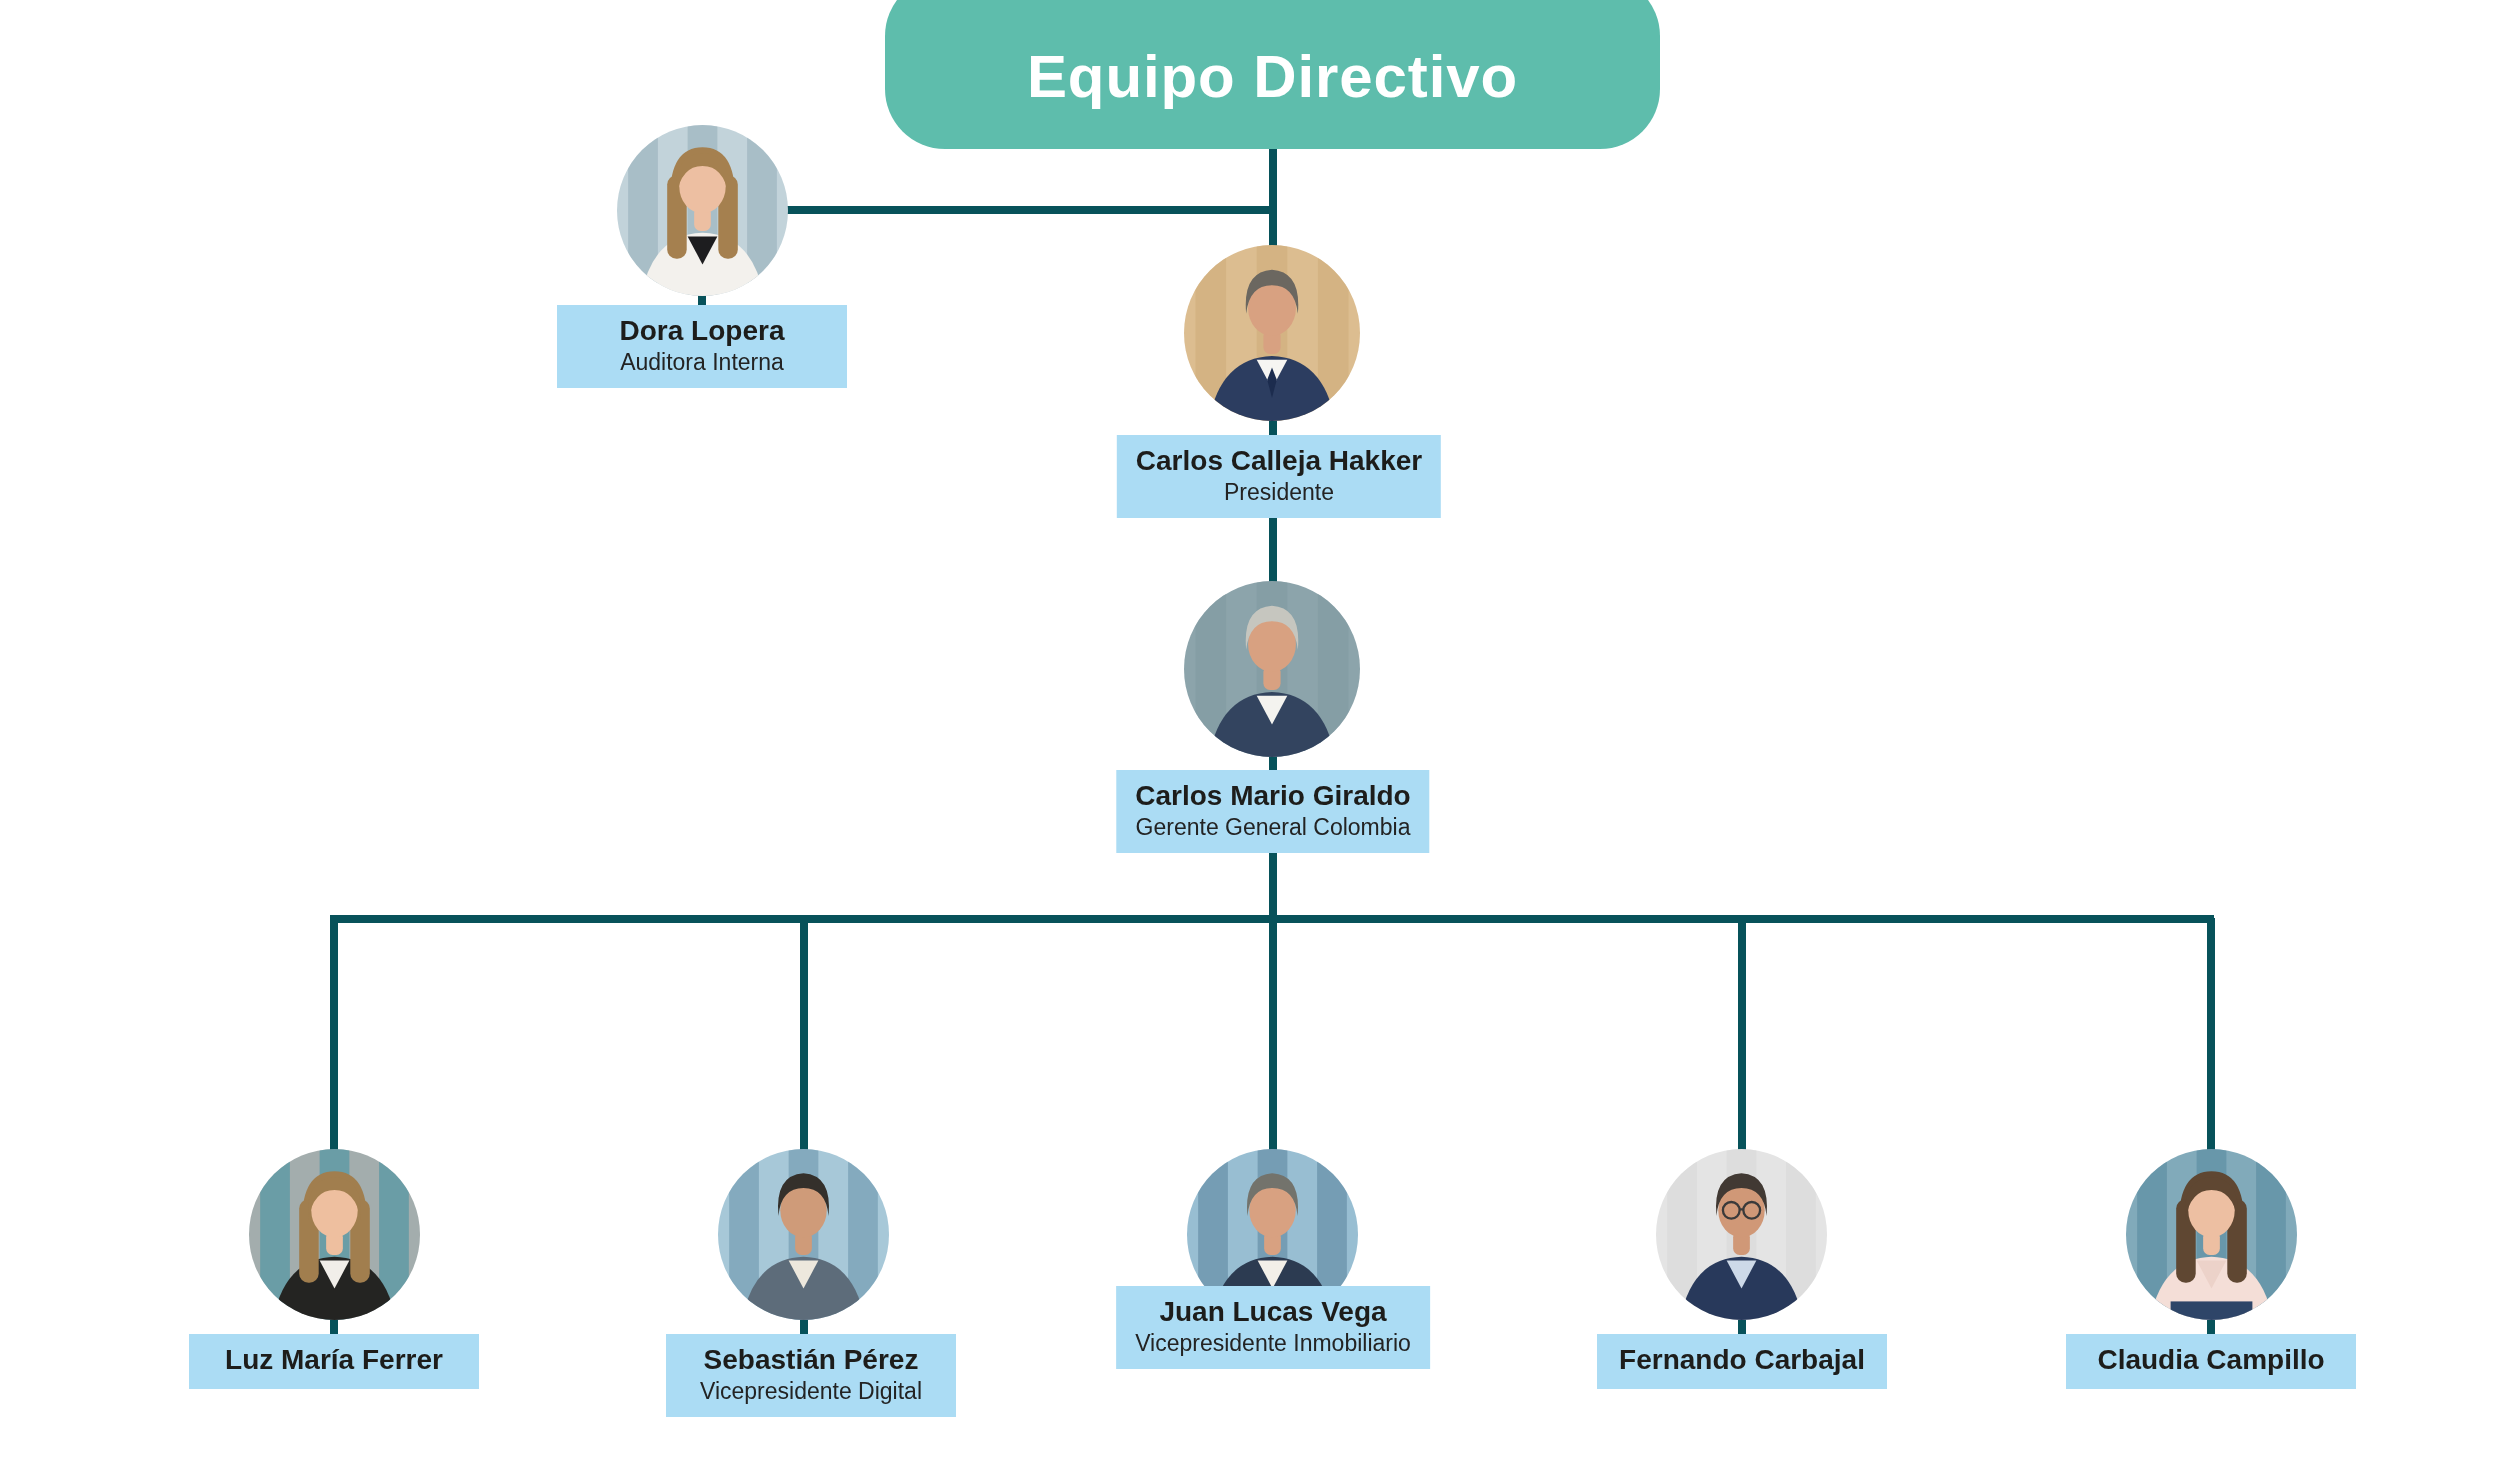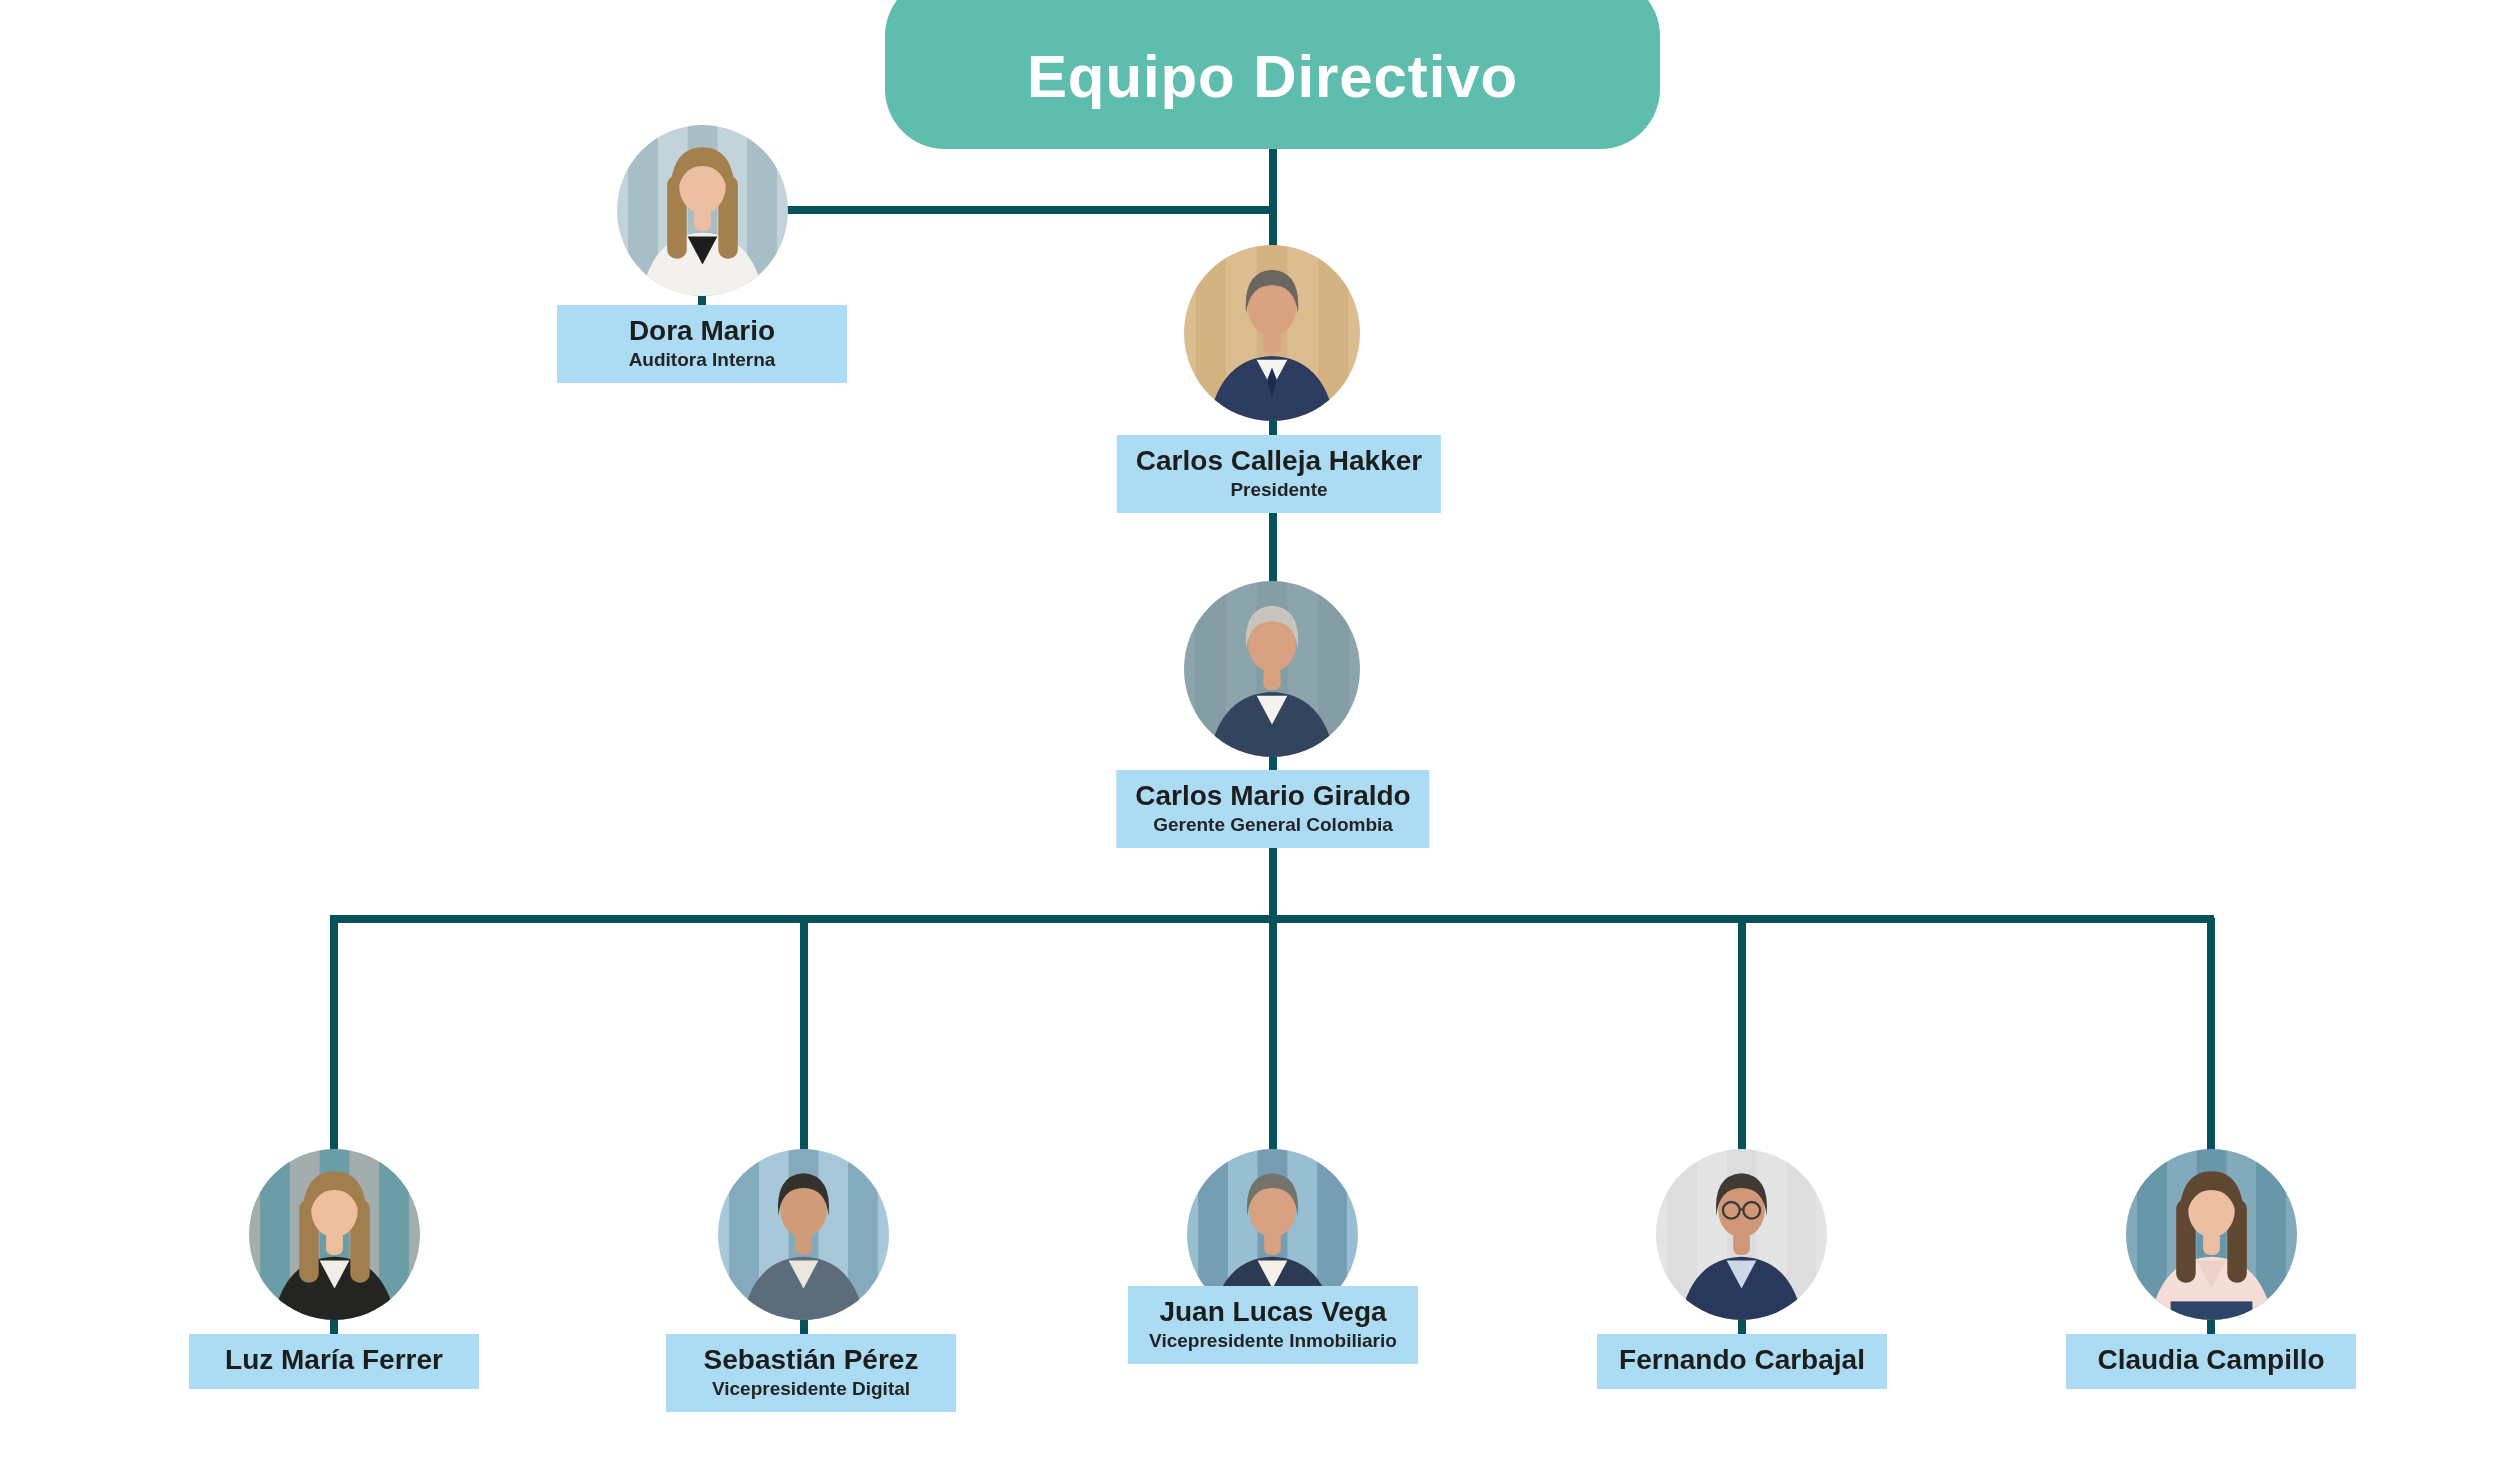--- a/index.html
+++ b/index.html
@@ -32,21 +32,21 @@
   
   .photo{position:absolute;width:171px;height:171px;z-index:2;}
   .photo svg{width:100%;height:100%;display:block;}
   .photo.lg{width:176px;height:176px;}
   .label{
     position:absolute;transform:translateX(-50%);z-index:2;
     background:var(--label_bg);min-width:252px;
     padding:8.4px 19px 11.3px;text-align:center;white-space:nowrap;
   }
   .pname{font-size:28px;font-weight:700;color:var(--name_color);line-height:1.25;}
-  .ptitle{font-size:19px;font-weight:700;color:var(--title_color);line-height:1.22;}
+  .ptitle{font-size:23px;font-weight:400;color:var(--title_color);line-height:1.22;}
   
   .ph-dora    {left:617px; top:125px;}
   .lb-dora    {left:702px; top:305px;}
   .ph-calleja {left:1184px;top:245px;}
   .lb-calleja {left:1273px;top:435px;margin-left:6px;}
   .ph-mario   {left:1184px;top:581px;}
   .lb-mario   {left:1273px;top:770px;}
   .ph-luz     {left:249px; top:1149px;}
   .lb-luz     {left:334px; top:1334px;}
   .ph-sebastian{left:718px;top:1149px;}
@@ -94,21 +94,21 @@
             <path d="M57 78 Q57 24 92 24 Q127 24 127 78 Z" fill="#a5804f"></path>
             <rect x="54" y="54" width="21" height="90" rx="10" fill="#a5804f"></rect>
             <rect x="109" y="54" width="21" height="90" rx="10" fill="#a5804f"></rect>
             <rect x="83" y="88" width="18" height="26" rx="7" fill="#edbfa2"></rect>
             <ellipse cx="92" cy="66" rx="25" ry="29" fill="#edbfa2"></ellipse>
             <path d="M64 76 Q60 32 92 30 Q124 32 120 76 Q115 44 92 44 Q69 44 64 76 Z" fill="#a5804f"></path>
           </g>
         </svg>
     </div>
     <div class="label lb-dora">
-      <div class="pname">Dora Mario</div>
+      <div class="pname">Dora Lopera</div>
       <div class="ptitle">
           <div>Auditora Interna</div>
         </div>
     </div>
   </div>
 
   <div>
     <div class="photo lg ph-calleja">
       <svg viewBox="0 0 184 184">
           <defs>

